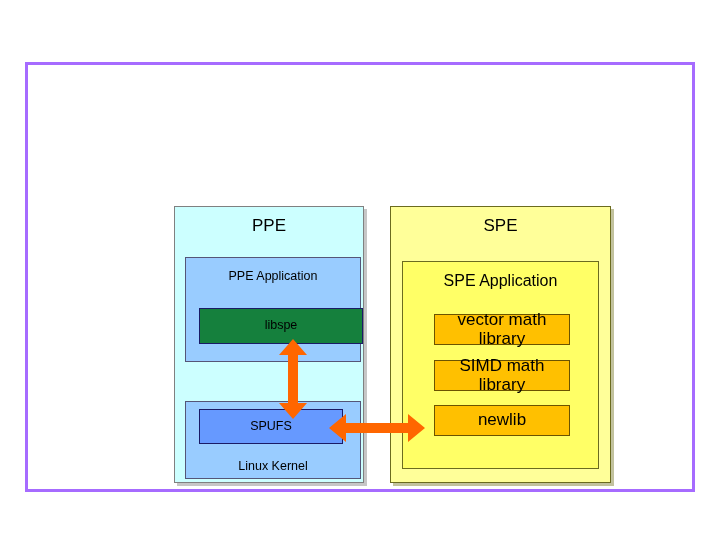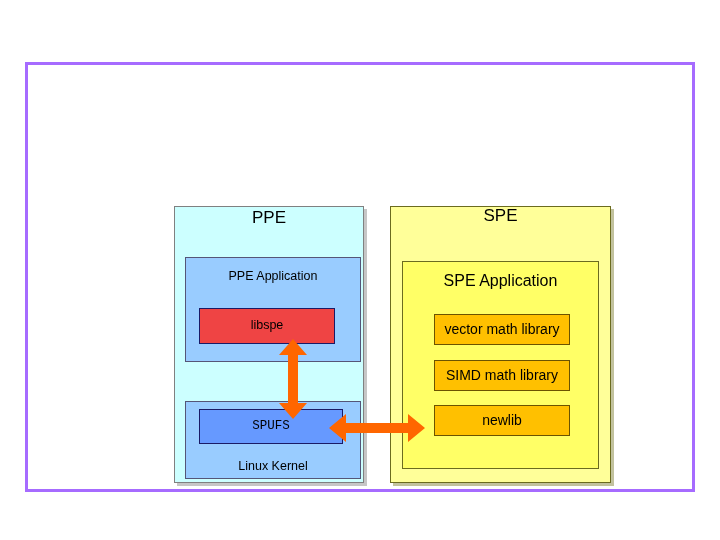--- a/index.html
+++ b/index.html
@@ -48,42 +48,42 @@
     left: 146px;
     top: 141px;
     width: 190px;
     height: 277px;
     background: #CCFFFF;
     border: 1px solid #808080;
     box-shadow: 3px 3px 0 rgba(128,128,128,0.45);
   }
   #ppe-box > .box-label {
     font-size: 17px;
-    padding-top: 2px;
+    padding-top: 10px;
   }
 
   #ppe-app-box {
     left: 157px;
     top: 192px;
     width: 176px;
     height: 105px;
     background: #99CCFF;
     border: 1px solid #555577;
   }
   #ppe-app-box > .box-label {
     font-size: 12.5px;
     padding-top: 12px;
   }
 
   #libspe-box {
     left: 171px;
     top: 243px;
-    width: 136px;
+    width: 164px;
     height: 36px;
-    background: #ef4444;
+    background: #15803d;
     border: 1px solid #1a1a66;
     align-items: center;
   }
   #libspe-box > .box-label { font-size: 12.5px; }
 
   #kernel-box {
     left: 157px;
     top: 336px;
     width: 176px;
     height: 78px;
@@ -97,37 +97,36 @@
   }
 
   #spufs-box {
     left: 171px;
     top: 344px;
     width: 144px;
     height: 35px;
     background: #6699FF;
     border: 1px solid #1a1a66;
     align-items: center;
-    font-family: Liberation Mono, monospace;
   }
   #spufs-box > .box-label { font-size: 12.5px; }
 
   
   #spe-box {
     left: 362px;
     top: 141px;
     width: 221px;
     height: 277px;
     background: #FFFF99;
     border: 1px solid #6b6b1f;
     box-shadow: 3px 3px 0 rgba(120,120,40,0.45);
   }
   #spe-box > .box-label {
     font-size: 17px;
-    padding-top: 0;
+    padding-top: 10px;
   }
 
   #spe-app-box {
     left: 374px;
     top: 196px;
     width: 197px;
     height: 208px;
     background: #FFFF66;
     border: 1px solid #6b6b1f;
   }
@@ -137,21 +136,21 @@
   }
 
   .lib-box {
     left: 406px;
     width: 136px;
     height: 31px;
     background: #FFC000;
     border: 1px solid #6b5300;
     align-items: center;
   }
-  .lib-box > .box-label { font-size: 14px; }
+  .lib-box > .box-label { font-size: 17px; }
   #lib-box-0 { top: 249px; }
   #lib-box-1 { top: 295px; }
   #lib-box-2 { top: 340px; }
 
   
   .arrow-svg {
     position: absolute;
     overflow: visible;
   }
   #arrow-vertical {

